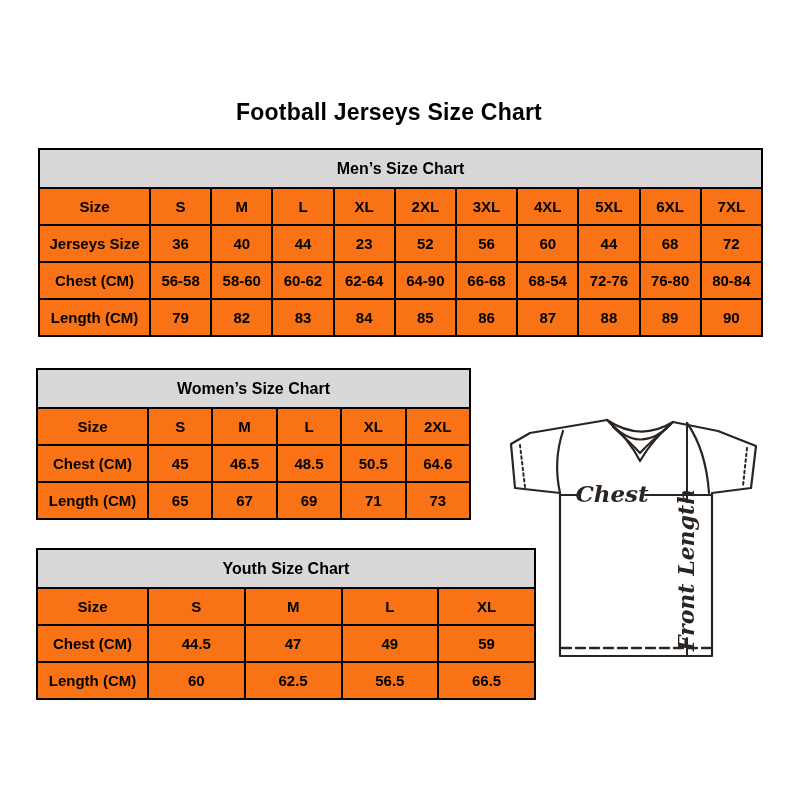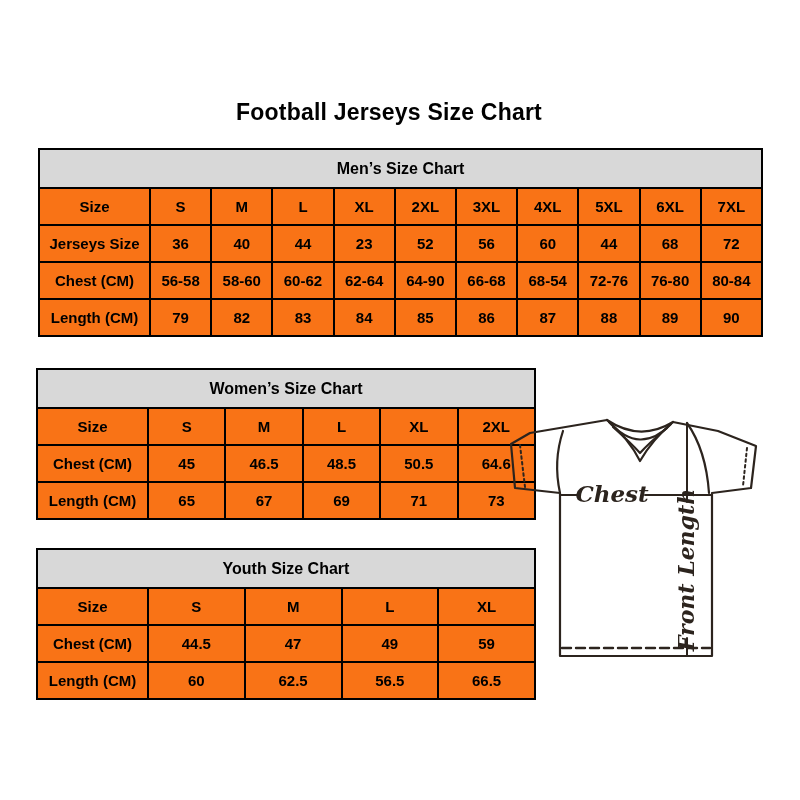--- a/index.html
+++ b/index.html
@@ -20,21 +20,21 @@
     border:2px solid #000; text-align:center; vertical-align:middle;
     font-weight:bold; overflow:hidden; white-space:nowrap;
   }
   table.size-table th {
     background:#d8d8d8; font-size:16px; height:39px;
   }
   table.size-table td { font-size:15px; height:37px; padding:0 1px; }
   col.first-col { width:111px; }
 
   #mens-table   { left:38px; top:148px; width:725px; }
-  #womens-table { left:36px; top:368px; width:500px;padding-left:31px; }
+  #womens-table { left:36px; top:368px; width:435px;padding-left:31px; }
   #youth-table  { left:36px; top:548px; width:500px; }
 
   .jersey-wrap { position:absolute; left:500px; top:398px; width:270px; height:280px; }
   .jersey-wrap svg { width:100%; height:100%; display:block; }
   .measure-text {
     font-family:"DejaVu Serif", serif;
     font-style:italic; font-weight:bold;
   }
 </style>
 </head>

